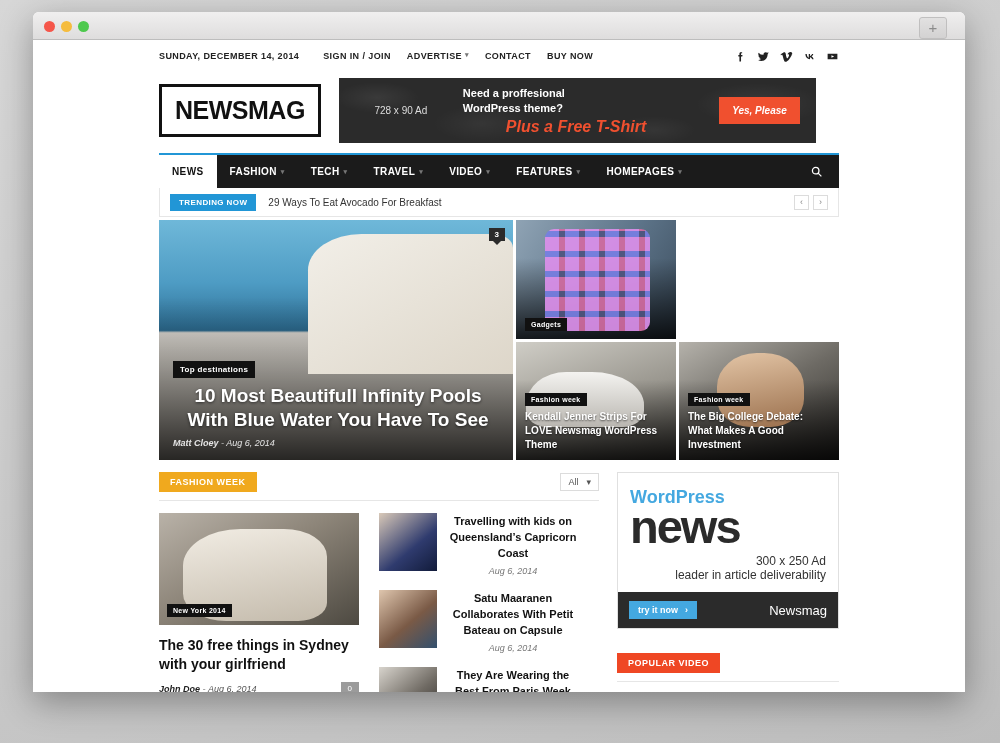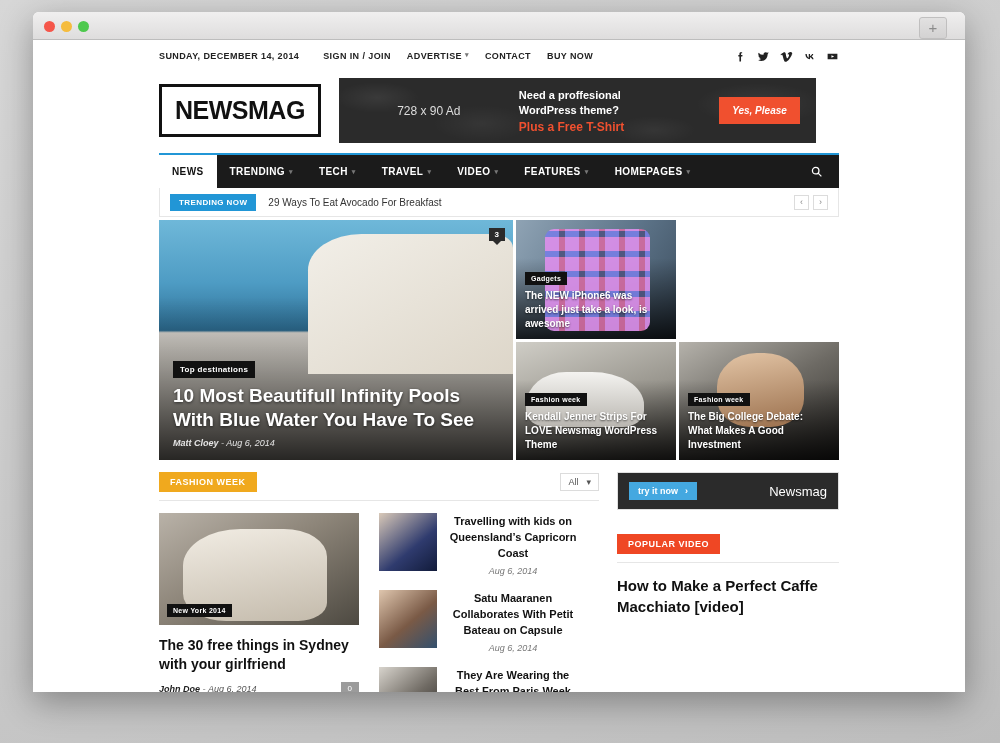--- a/index.html
+++ b/index.html
@@ -47,24 +47,24 @@
   .logo { border: 3px solid #111; padding: 9px 13px; }
   .logo span { font-size: 25px; font-weight: bold; letter-spacing: -.5px; color: #111; }
   .banner { margin-left: 18px; width: 477px; height: 65px; background: #2b2b2b;
     position: relative; display: flex; align-items: center; overflow: hidden; }
   .banner::before { content:""; position:absolute; inset:0;
     background:
       radial-gradient(ellipse 60px 22px at 8% 30%, rgba(255,255,255,.07), transparent 70%),
       radial-gradient(ellipse 70px 26px at 30% 70%, rgba(255,255,255,.05), transparent 70%),
       radial-gradient(ellipse 90px 30px at 88% 40%, rgba(255,255,255,.07), transparent 70%),
       radial-gradient(ellipse 60px 20px at 66% 80%, rgba(255,255,255,.05), transparent 70%); }
-  .banner .size { width: 180px; text-align: center; color: #ddd; font-size: 12px; z-index: 2; }
+  .banner .size { width: 124px; text-align: center; color: #ddd; font-size: 10px; z-index: 2; }
   .banner .btxt { z-index: 2; flex: 1; }
   .banner .btxt .l1, .banner .btxt .l2 { color: #fff; font-size: 11px; font-weight: bold; line-height: 15px; }
-  .banner .btxt .l3 { color: #f0502f; font-size: 12px; font-weight: bold; margin-top: 2px; }
+  .banner .btxt .l3 { color: #f0502f; font-size: 16px; font-weight: bold; font-style: italic; margin-top: 2px; margin-left: 43px; }
   .banner .cta { z-index: 2; margin-right: 16px; background: #f0502f; color: #fff;
     font-size: 10px; font-weight: bold; font-style: italic; padding: 8px 13px; }
 
   .mainnav { background: #1b1b1b; height: 35px; display: flex; align-items: stretch;
     border-top: 2px solid #2196d6; }
   .mainnav a { display: flex; align-items: center; gap: 4px; padding: 0 13px;
     color: #fff; font-size: 10px; font-weight: bold; letter-spacing: .4px; text-decoration: none; }
   .mainnav a.active { background: #fff; color: #111; }
   .mainnav .searchbtn { margin-left: auto; display: flex; align-items: center; padding: 0 16px; }
 
@@ -86,21 +86,21 @@
   .shade { position: absolute; inset: 0;
     background: linear-gradient(to top, rgba(0,0,0,.82) 0%, rgba(0,0,0,.35) 38%, rgba(0,0,0,0) 68%); }
   .cat { display: inline-block; background: #111; color: #fff; font-size: 7px;
     font-weight: bold; letter-spacing: .3px; padding: 3px 6px; }
   .hero-main .cat { font-size: 8px; padding: 4px 7px; }
   .tile-body { position: absolute; left: 9px; right: 9px; bottom: 8px; z-index: 2; }
   .tile-title { color: #fff; font-size: 10px; font-weight: bold; line-height: 14px; margin-top: 4px;
     text-shadow: 0 1px 2px rgba(0,0,0,.6); }
   .hero-body { position: absolute; left: 14px; right: 10px; bottom: 12px; z-index: 2; }
   .hero-title { color: #fff; font-size: 19px; font-weight: bold; line-height: 24px; margin-top: 6px;
-    text-shadow: 0 1px 3px rgba(0,0,0,.6); }
+    text-shadow: 0 1px 3px rgba(0,0,0,.6); text-align: center; }
   .hero-meta { color: #e4e4e4; font-size: 9px; font-style: italic; margin-top: 6px; }
   .hero-meta b { font-weight: bold; }
   .cbadge { position: absolute; top: 8px; right: 8px; z-index: 3; background: #2b2b2b;
     color: #fff; font-size: 8px; font-weight: bold; padding: 2px 6px; }
   .cbadge::after { content:""; position:absolute; left: 4px; bottom: -4px;
     border-left: 4px solid transparent; border-right: 4px solid transparent; border-top: 4px solid #2b2b2b; }
 
   
   .ph-pool { background:
       linear-gradient(to bottom, #6fb8d9 0%, #4e9cc4 26%, #2e6f95 46%, #e8e4dd 47%, #d9d2c6 100%); }
@@ -243,21 +243,21 @@
               </div>
               <div class="cta">Yes, Please</div>
             </div>
           </div>
 
           <div class="mainnav">
             <a class="active" href="#">
                 <span>NEWS</span>
               </a>
             <a href="#">
-                <span>TRENDING</span>
+                <span>FASHION</span>
                 <span class="caret">▾</span>
               </a>
             <a href="#">
                 <span>TECH</span>
                 <span class="caret">▾</span>
               </a>
             <a href="#">
                 <span>TRAVEL</span>
                 <span class="caret">▾</span>
               </a>
@@ -303,21 +303,20 @@
                   <span>Aug 6, 2014</span>
                 </div>
               </div>
             </div>
             <div class="hero-side">
               <div class="hero-row">
                 <div class="tile ph-phone">
                   <div class="shade"></div>
                   <div class="tile-body">
                     <span class="cat">Gadgets</span>
-                    <div class="tile-title">The NEW iPhone6 was arrived just take a look, is awesome</div>
                   </div>
                 </div>
               </div>
               <div class="hero-row">
                 <div class="tile ph-car">
                   <div class="shade"></div>
                   <div class="tile-body">
                     <span class="cat">Fashion week</span>
                     <div class="tile-title">Kendall Jenner Strips For LOVE Newsmag WordPress Theme</div>
                   </div>
@@ -378,20 +377,26 @@
 
                     </div>
                   </div>
 
                 </div>
               </div>
             </div>
 
             <div class="col-side">
               <div class="ad">
+                <div class="ad-top">
+                  <div class="ad-wp">WordPress</div>
+                  <div class="ad-news">news</div>
+                  <div class="ad-l1">300 x 250 Ad</div>
+                  <div class="ad-l2">leader in article deliverability</div>
+                </div>
                 <div class="ad-bot">
                   <div class="ad-btn">
                     <span>try it now</span>
                     <span>›</span>
                   </div>
                   <div class="ad-brand">Newsmag</div>
                 </div>
               </div>
               <div class="vid">
                 <div class="sechead">

